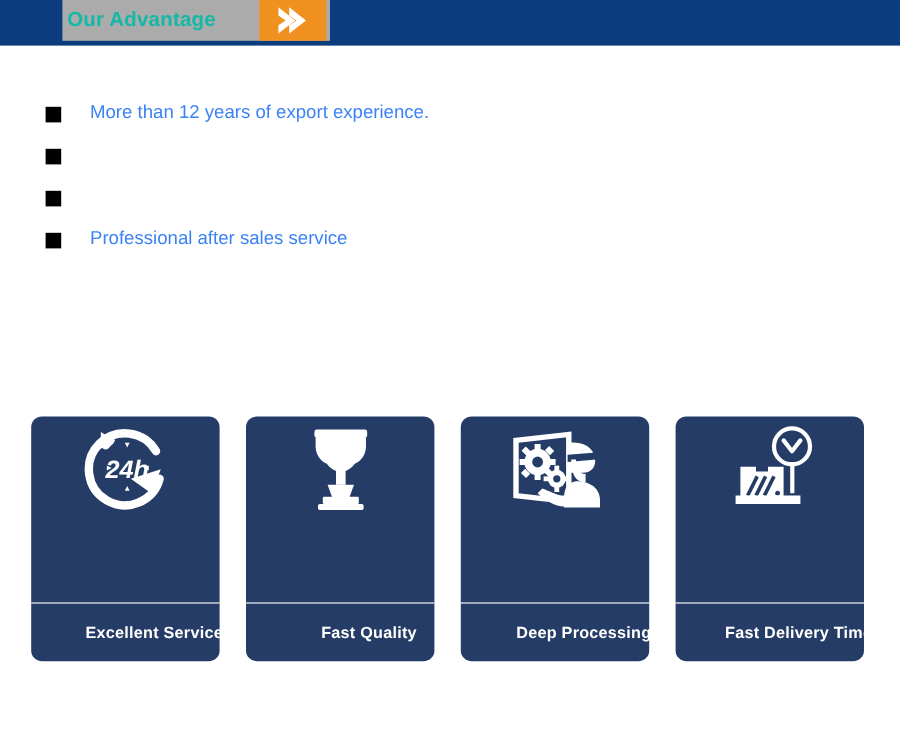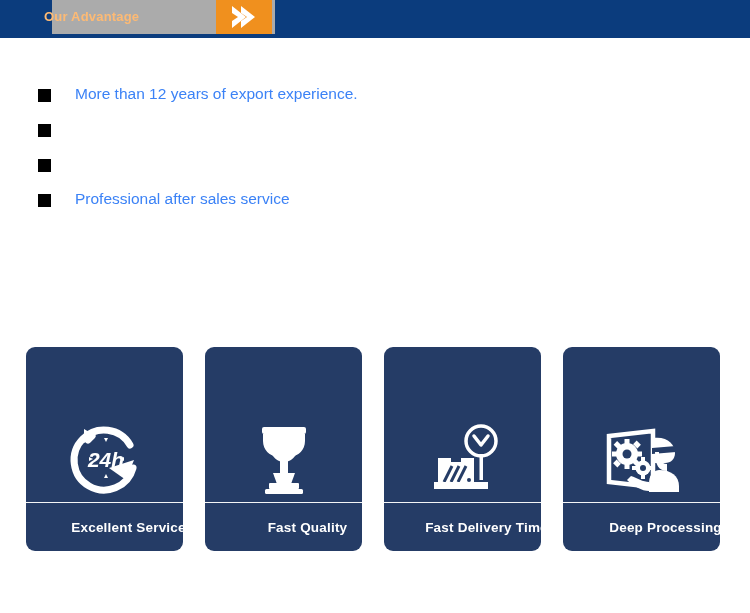--- a/index.html
+++ b/index.html
@@ -27,27 +27,27 @@
   .header-gray-bar {
     position: absolute;
     left: 52px;
     top: 0;
     width: 223px;
     height: 34px;
     background: #ababab;
   }
   .header-title {
     position: absolute;
-    left: 44px;
+    left: 56px;
     top: 0;
     width: 160px;
     height: 34px;
     line-height: 34px;
-    color: #fdba74;
-    font-size: 13px;
+    color: #14b8a6;
+    font-size: 17px;
     font-weight: bold;
     letter-spacing: 0.2px;
     white-space: nowrap;
   }
   .header-arrow-box {
     position: absolute;
     left: 216px;
     top: 0;
     width: 56px;
     height: 34px;
@@ -107,23 +107,22 @@
     background: #253c66;
     border-radius: 9px;
     display: flex;
     flex-direction: column;
     align-items: center;
   }
   .card-icon-area {
     flex: 1 1 auto;
     width: 100%;
     display: flex;
-    align-items: flex-end;
+    align-items: flex-start;
     justify-content: center;
-    margin-top: 16px;
   }
   .card-divider {
     width: 100%;
     height: 1px;
     background: #ffffff;
     opacity: 0.95;
   }
   .card-label-area {
     height: 48px;
     width: 100%;
@@ -220,44 +219,20 @@
           <rect x="39" y="44" width="8" height="13" fill="#ffffff"></rect>
           <path d="M32 57 L54 57 L50 68 L36 68 Z" fill="#ffffff"></path>
           <rect x="28" y="67" width="30" height="6" rx="1" fill="#ffffff"></rect>
           <rect x="24" y="73" width="38" height="5" rx="1.5" fill="#ffffff"></rect>
         </svg>
       </span>
     </div>
     <div class="card-divider"></div>
     <div class="card-label-area">
       <span class="card-label">Fast Quality</span>
-    </div>
-  </div>
-
-  <div class="feature-card">
-    <div class="card-icon-area">
-      <span>
-        <svg width="86" height="86" viewBox="0 0 86 86">
-          <circle cx="61" cy="25" r="15" fill="none" stroke="#ffffff" stroke-width="3.5"></circle>
-          <path d="M54 20 L61 29 L68 20" fill="none" stroke="#ffffff" stroke-width="3.5" stroke-linecap="round" stroke-linejoin="round"></path>
-          <rect x="59.5" y="38" width="3.5" height="26" fill="#ffffff"></rect>
-          <path d="M18 42 L31 42 L31 46 L41 46 L41 42 L54 42 L54 68 L18 68 Z" fill="#ffffff"></path>
-          <g stroke="#253c66" stroke-width="3">
-            <line x1="24" y1="66" x2="32" y2="50"></line>
-            <line x1="31" y1="66" x2="39" y2="50"></line>
-            <line x1="38" y1="66" x2="46" y2="50"></line>
-          </g>
-          <circle cx="49" cy="64" r="2" fill="#253c66"></circle>
-          <path d="M14 66 L68 66 L68 73 L14 73 Z" fill="#ffffff"></path>
-        </svg>
-      </span>
-    </div>
-    <div class="card-divider"></div>
-    <div class="card-label-area">
-      <span class="card-label">Fast Delivery Time</span>
     </div>
   </div>
 
   <div class="feature-card">
     <div class="card-icon-area">
       <span>
         <svg width="90" height="86" viewBox="0 0 90 86">
           <path d="M12 20 L56 15 L56 71 L12 66 Z" fill="none" stroke="#ffffff" stroke-width="4.5"></path>
           <g fill="#ffffff">
             <circle cx="30" cy="38" r="11"></circle>
@@ -288,13 +263,37 @@
           <path d="M52 66 C46 66 40 62 34 60 L30 64 C36 70 45 75 52 75 Z" fill="#ffffff"></path>
         </svg>
       </span>
     </div>
     <div class="card-divider"></div>
     <div class="card-label-area">
       <span class="card-label">Deep Processing</span>
     </div>
   </div>
 
+  <div class="feature-card">
+    <div class="card-icon-area">
+      <span>
+        <svg width="86" height="86" viewBox="0 0 86 86">
+          <circle cx="61" cy="25" r="15" fill="none" stroke="#ffffff" stroke-width="3.5"></circle>
+          <path d="M54 20 L61 29 L68 20" fill="none" stroke="#ffffff" stroke-width="3.5" stroke-linecap="round" stroke-linejoin="round"></path>
+          <rect x="59.5" y="38" width="3.5" height="26" fill="#ffffff"></rect>
+          <path d="M18 42 L31 42 L31 46 L41 46 L41 42 L54 42 L54 68 L18 68 Z" fill="#ffffff"></path>
+          <g stroke="#253c66" stroke-width="3">
+            <line x1="24" y1="66" x2="32" y2="50"></line>
+            <line x1="31" y1="66" x2="39" y2="50"></line>
+            <line x1="38" y1="66" x2="46" y2="50"></line>
+          </g>
+          <circle cx="49" cy="64" r="2" fill="#253c66"></circle>
+          <path d="M14 66 L68 66 L68 73 L14 73 Z" fill="#ffffff"></path>
+        </svg>
+      </span>
+    </div>
+    <div class="card-divider"></div>
+    <div class="card-label-area">
+      <span class="card-label">Fast Delivery Time</span>
+    </div>
+  </div>
+
 </div>
 
 </body></html>

